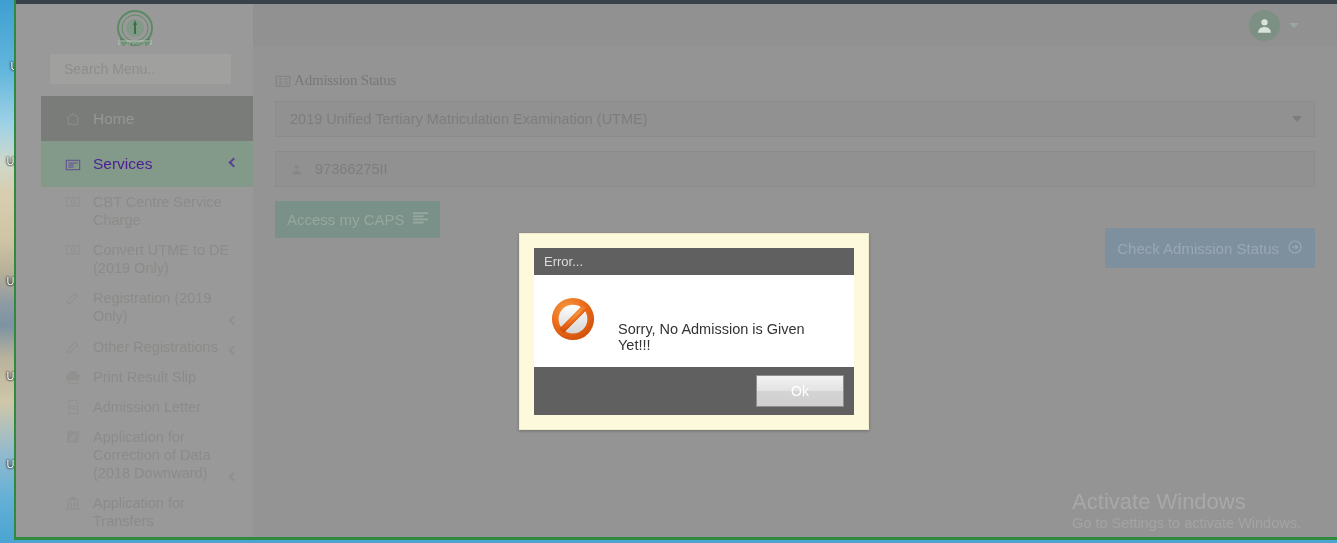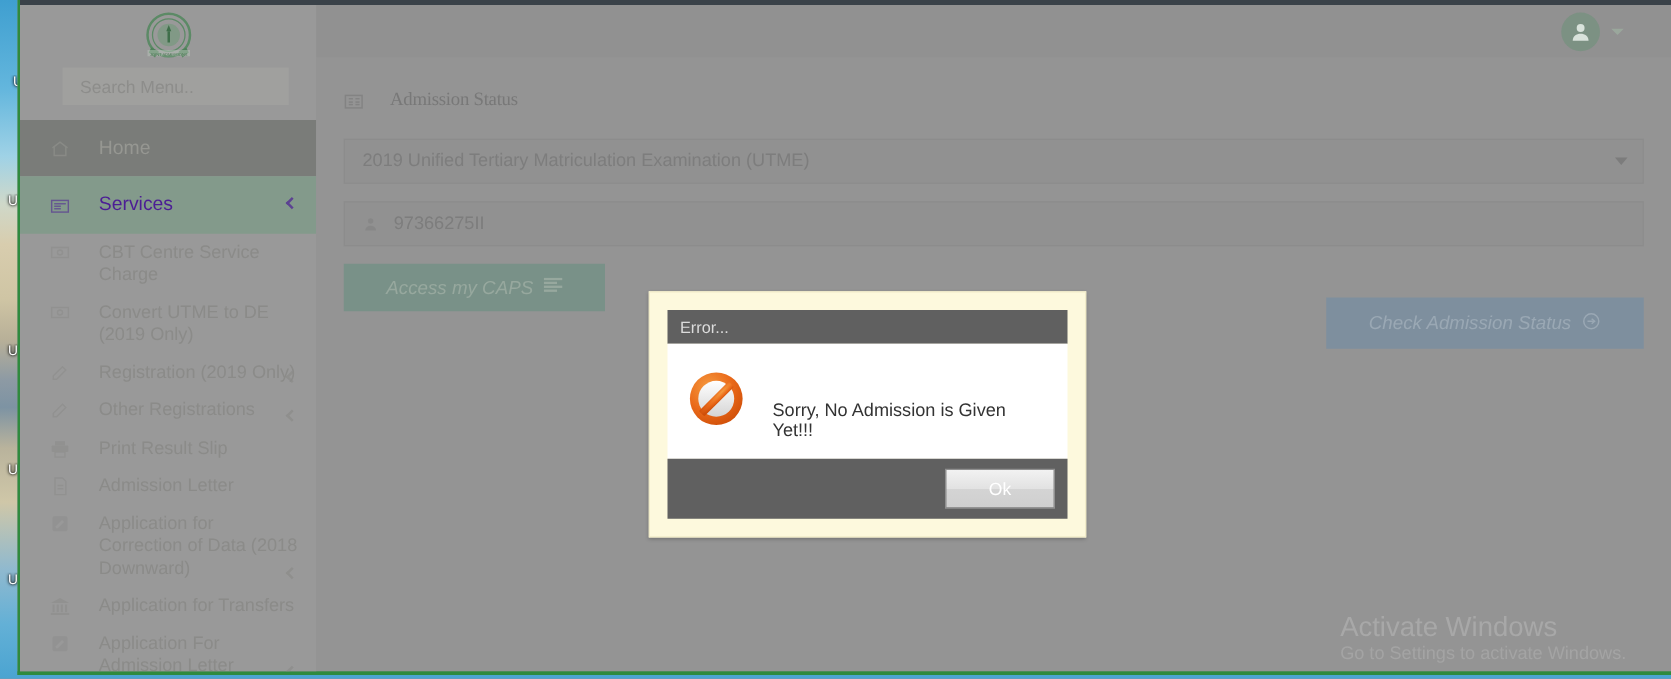--- a/index.html
+++ b/index.html
@@ -136,28 +136,29 @@
     color: #8e8e8c;
     font-size: 14px;
     font-family: "Liberation Sans", sans-serif;
     padding: 0 14px;
   }
   #search-input::placeholder { color: #8d8d8b; }
 
   .nav-item {
     display: flex;
     align-items: flex-start;
-    gap: 23px;
+    gap: 12px;
     padding: 10px 14px 10px 24px;
     color: #8d8d8b;
     font-size: 15px;
     line-height: 1.25;
     position: relative;
     cursor: pointer;
     min-height: 22px;
+    margin-left: 25px;
   }
   .nav-item.level0 {
     padding-top: 13px;
     padding-bottom: 13px;
     font-size: 15.5px;
     align-items: center;
   }
   .nav-item.home   { background: #7a7c79; color: #969792; }
   .nav-item.active { background: #839a8b; color: #4c1d95; }
 
@@ -193,25 +194,25 @@
     position: absolute;
     left: 237px; top: 46px;
     right: 0; bottom: 0;
     background: #949494;
     padding: 26px 22px 0 22px;
   }
 
   #page-title {
     display: flex;
     align-items: center;
-    gap: 21px;
+    gap: 3px;
     color: #787878;
     font-family: "Liberation Serif", serif;
     font-size: 15px;
-    margin-bottom: 22px;
+    margin-bottom: 12px;
     letter-spacing: -0.2px;
   }
   #page-title .nav-icon { opacity: .6; margin-top: 0; }
 
   .field {
     position: relative;
     width: 100%;
     height: 36px;
     background: #919191;
     border: 1px solid #8c8c8c;
@@ -241,23 +242,22 @@
   }
 
   .btn {
     border: none;
     cursor: pointer;
     font-family: "Liberation Sans", sans-serif;
     font-size: 15px;
     display: inline-flex;
     align-items: center;
     gap: 8px;
-    padding: 11px 34px;
+    padding: 11px 12px;
     line-height: 1;
-    font-style: italic;
   }
   .btn-caps  { background: #799188; color: #97a89e; }
   .btn-check { background: #7e8f9e; color: #9aa8b4; margin-top: 27px; }
 
   
   #watermark {
     position: absolute;
     right: 36px;
     bottom: 6px;
     text-align: left;

